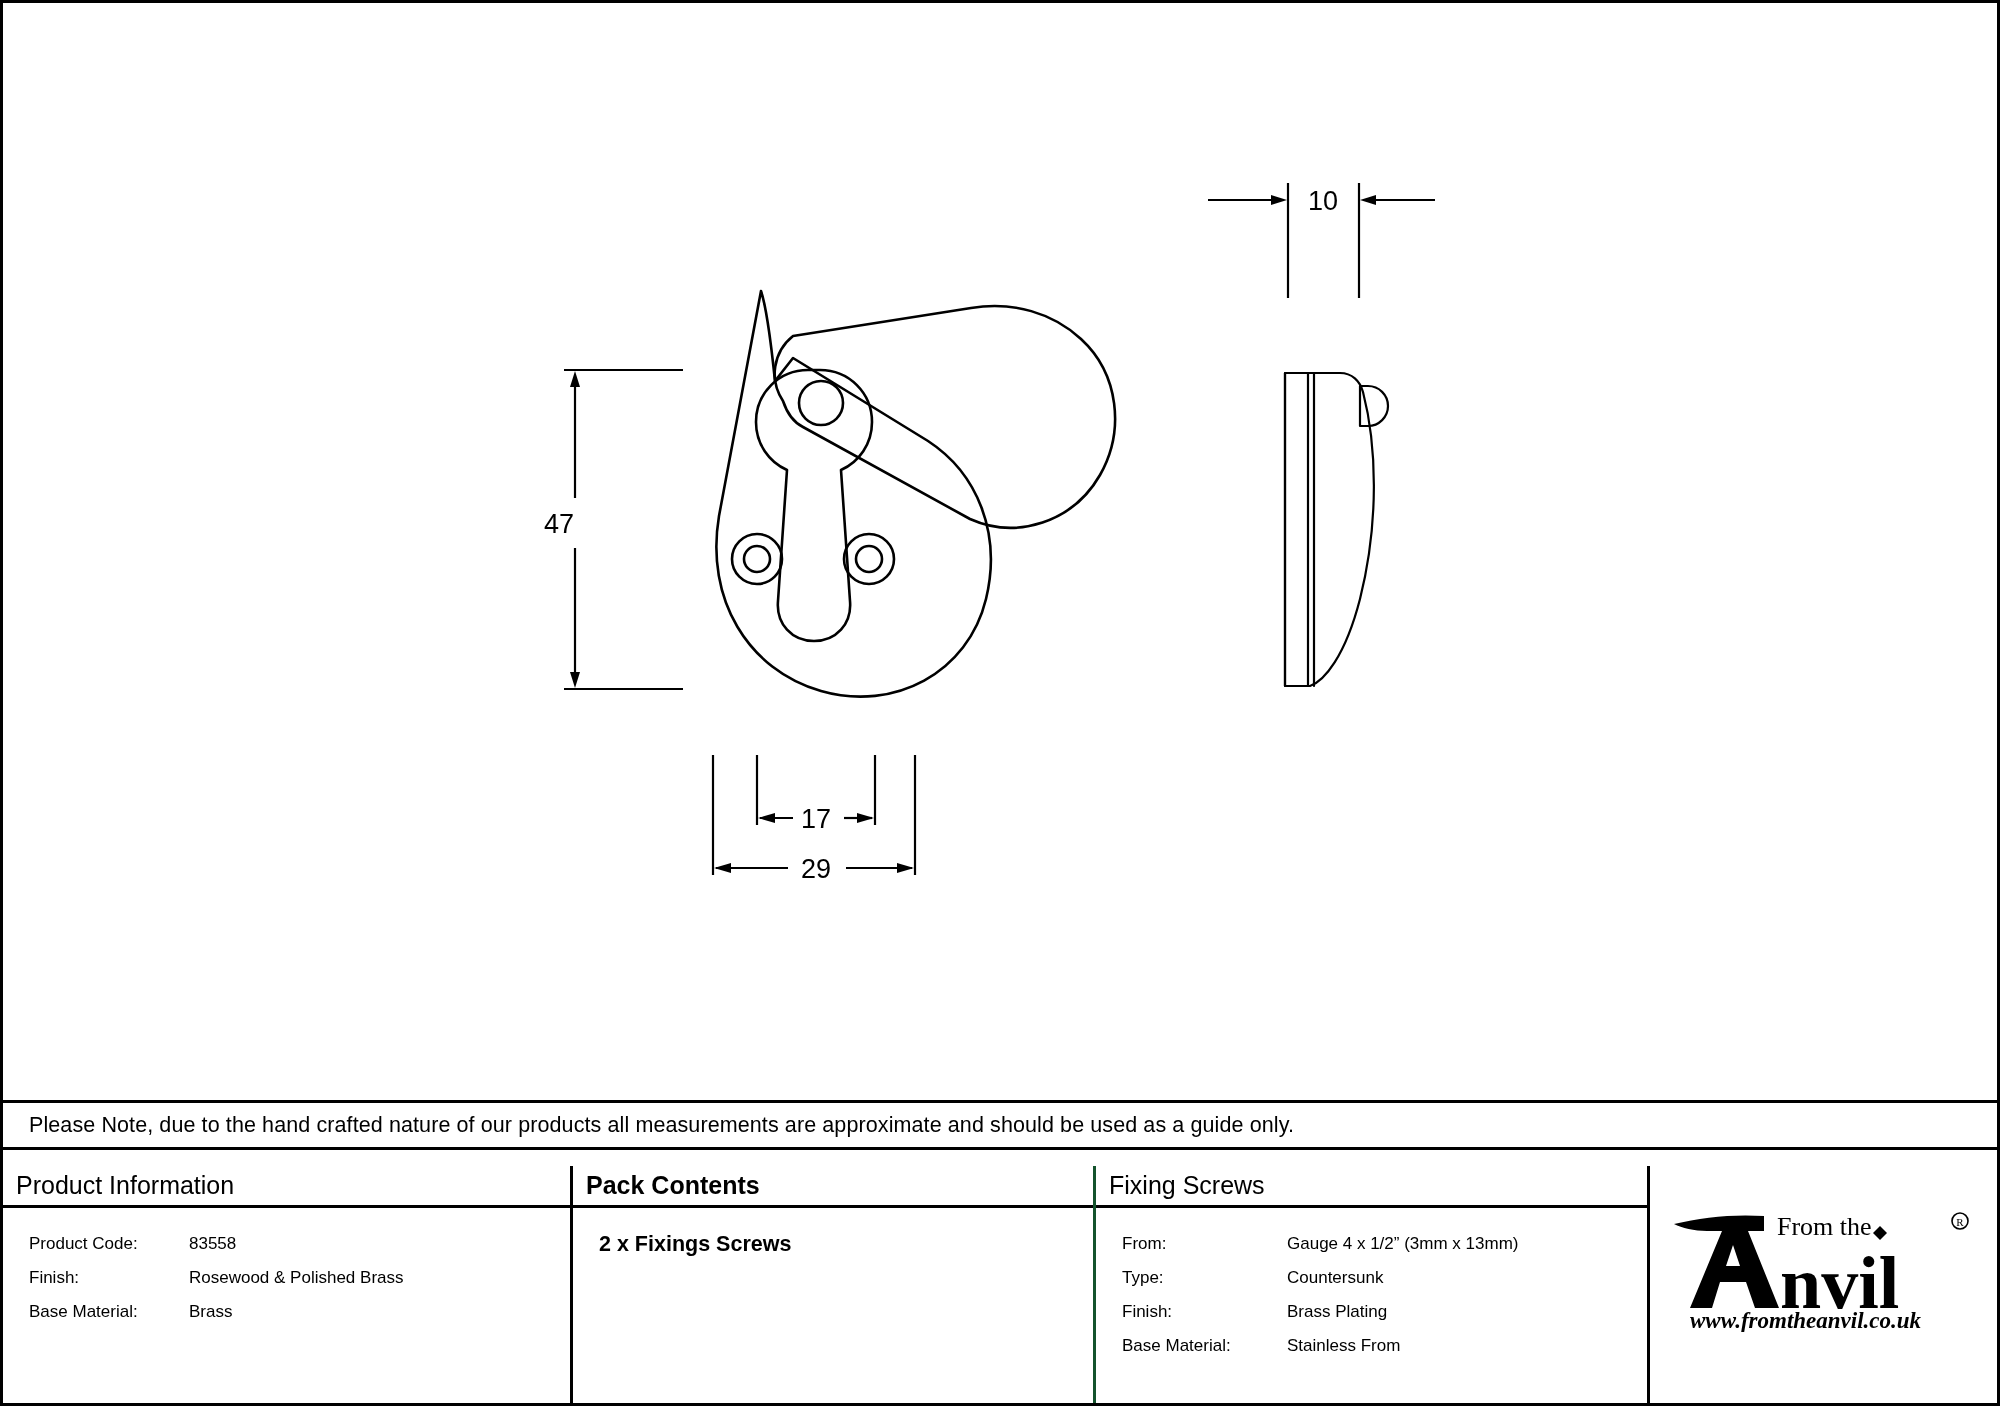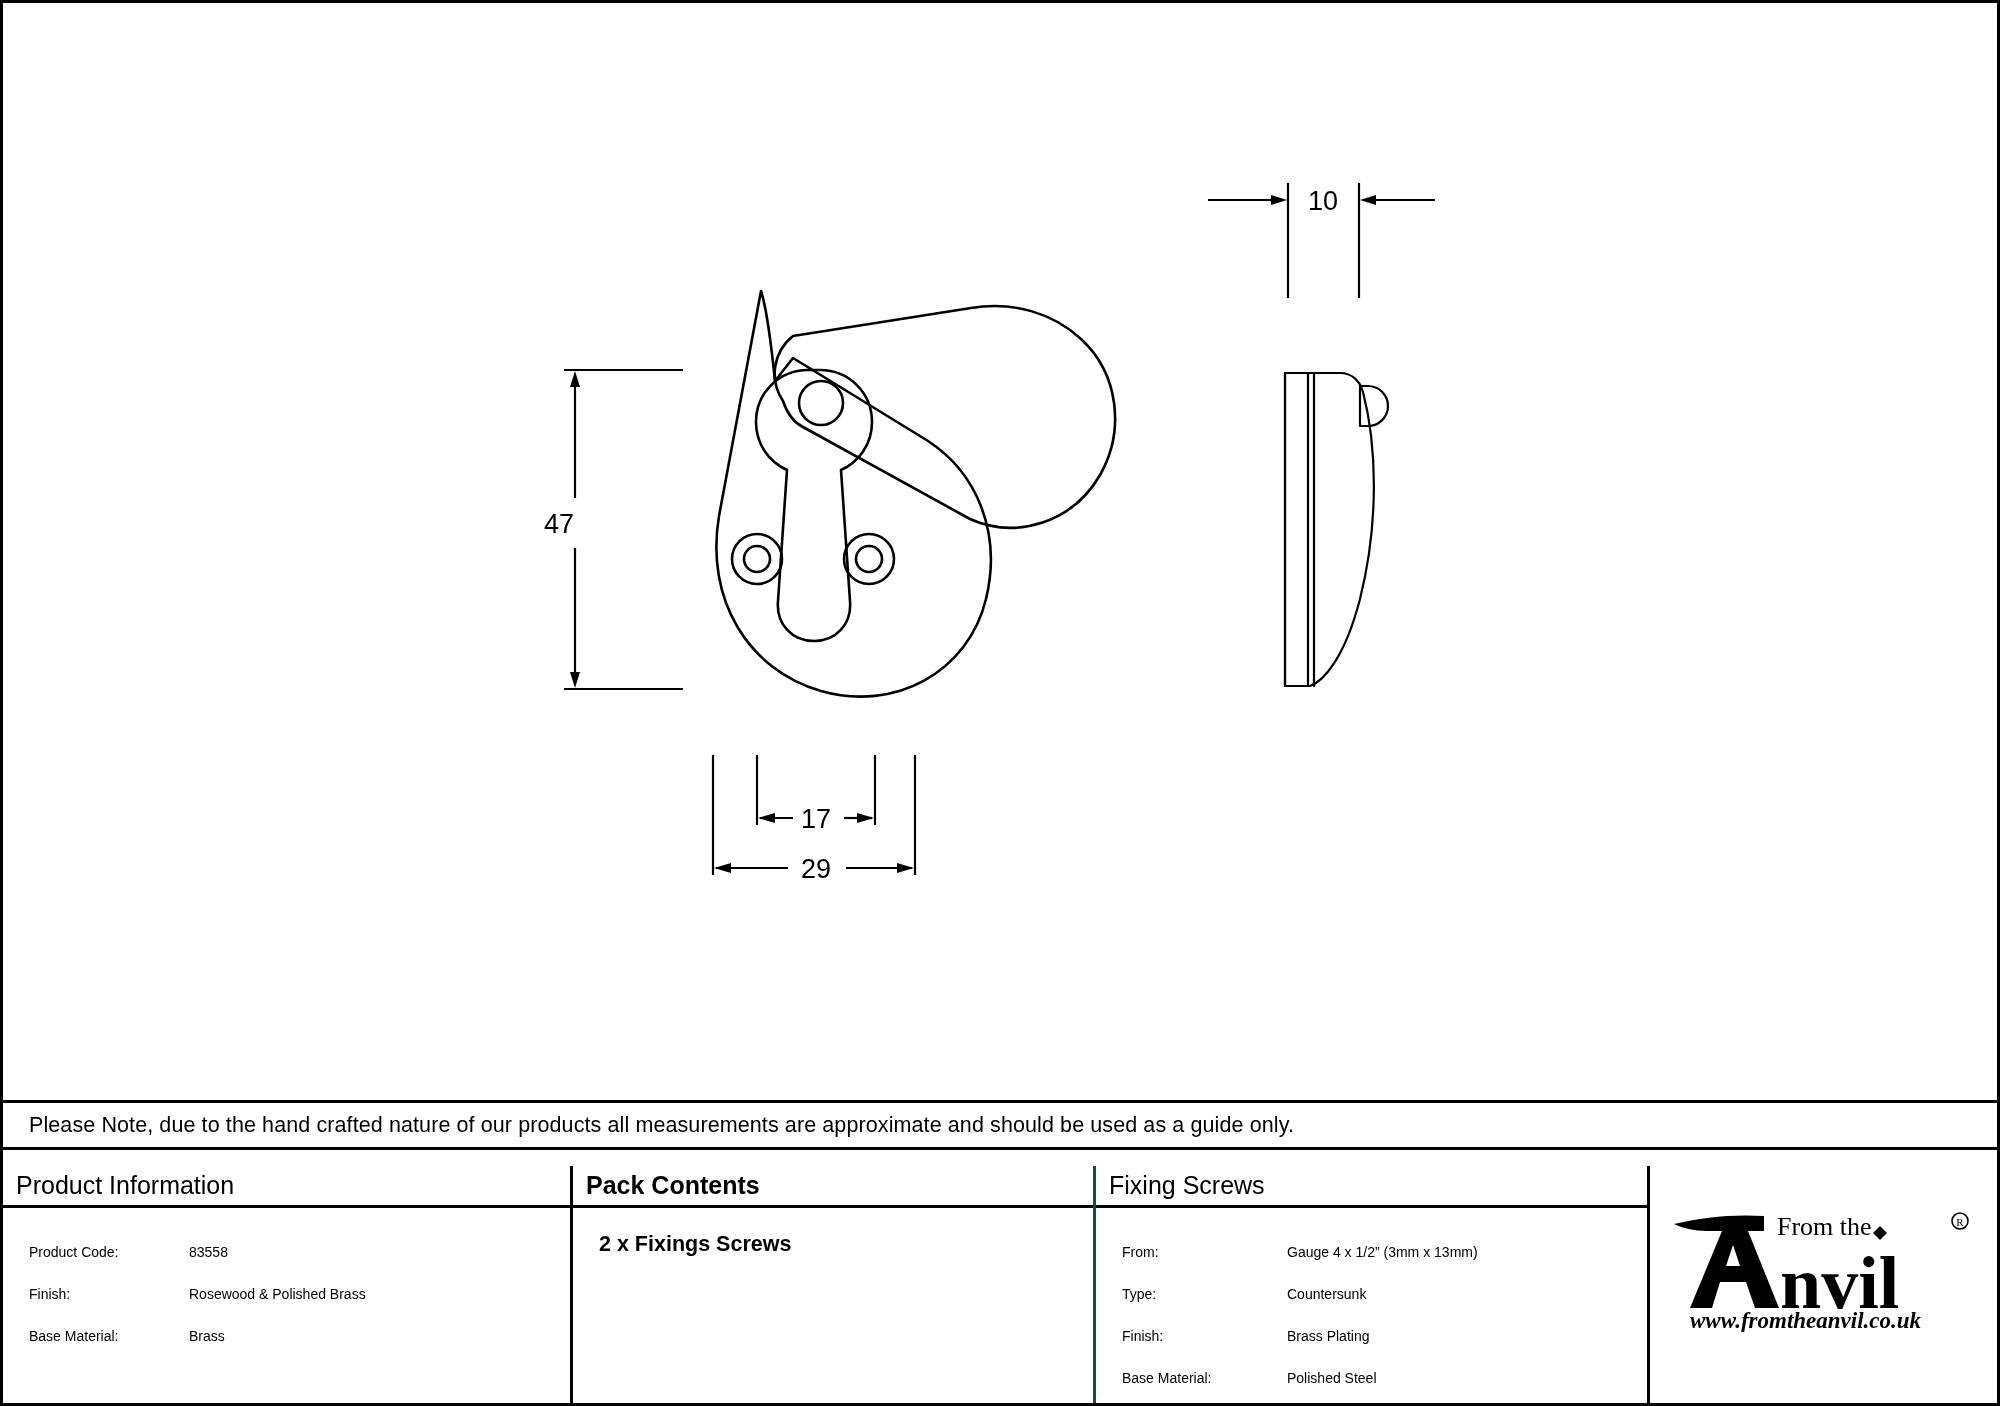--- a/index.html
+++ b/index.html
@@ -82,24 +82,23 @@
   .col-head span {
     padding-left: 13px;
     font-size: 25px;
   }
   .col-body {
     padding-top: 19px;
     padding-left: 26px;
   }
   .kv-row {
     display: flex;
-    font-size: 14px;
+    font-size: 17px;
     line-height: 34px;
     white-space: nowrap;
-    margin-top: 8px;
   }
   .kv-key { width: 160px; flex: 0 0 160px; }
   .kv-val { }
   .col-screws .kv-key { width: 165px; flex: 0 0 165px; }
   .plain-row {
     font-size: 21.5px;
     line-height: 34px;
     white-space: nowrap;
   }
   
@@ -284,21 +283,21 @@
         <div class="kv-row">
           <div class="kv-key">Type:</div>
           <div class="kv-val">Countersunk</div>
         </div>
         <div class="kv-row">
           <div class="kv-key">Finish:</div>
           <div class="kv-val">Brass Plating</div>
         </div>
         <div class="kv-row">
           <div class="kv-key">Base Material:</div>
-          <div class="kv-val">Polished Steel</div>
+          <div class="kv-val">Stainless From</div>
         </div>
       </div>
     </div>
 
     <div class="col col-logo">
       <div id="logo-cell">
         <div id="logo-wrap">
           <svg id="logo-svg" viewBox="0 0 300 128">
 
             <g>

